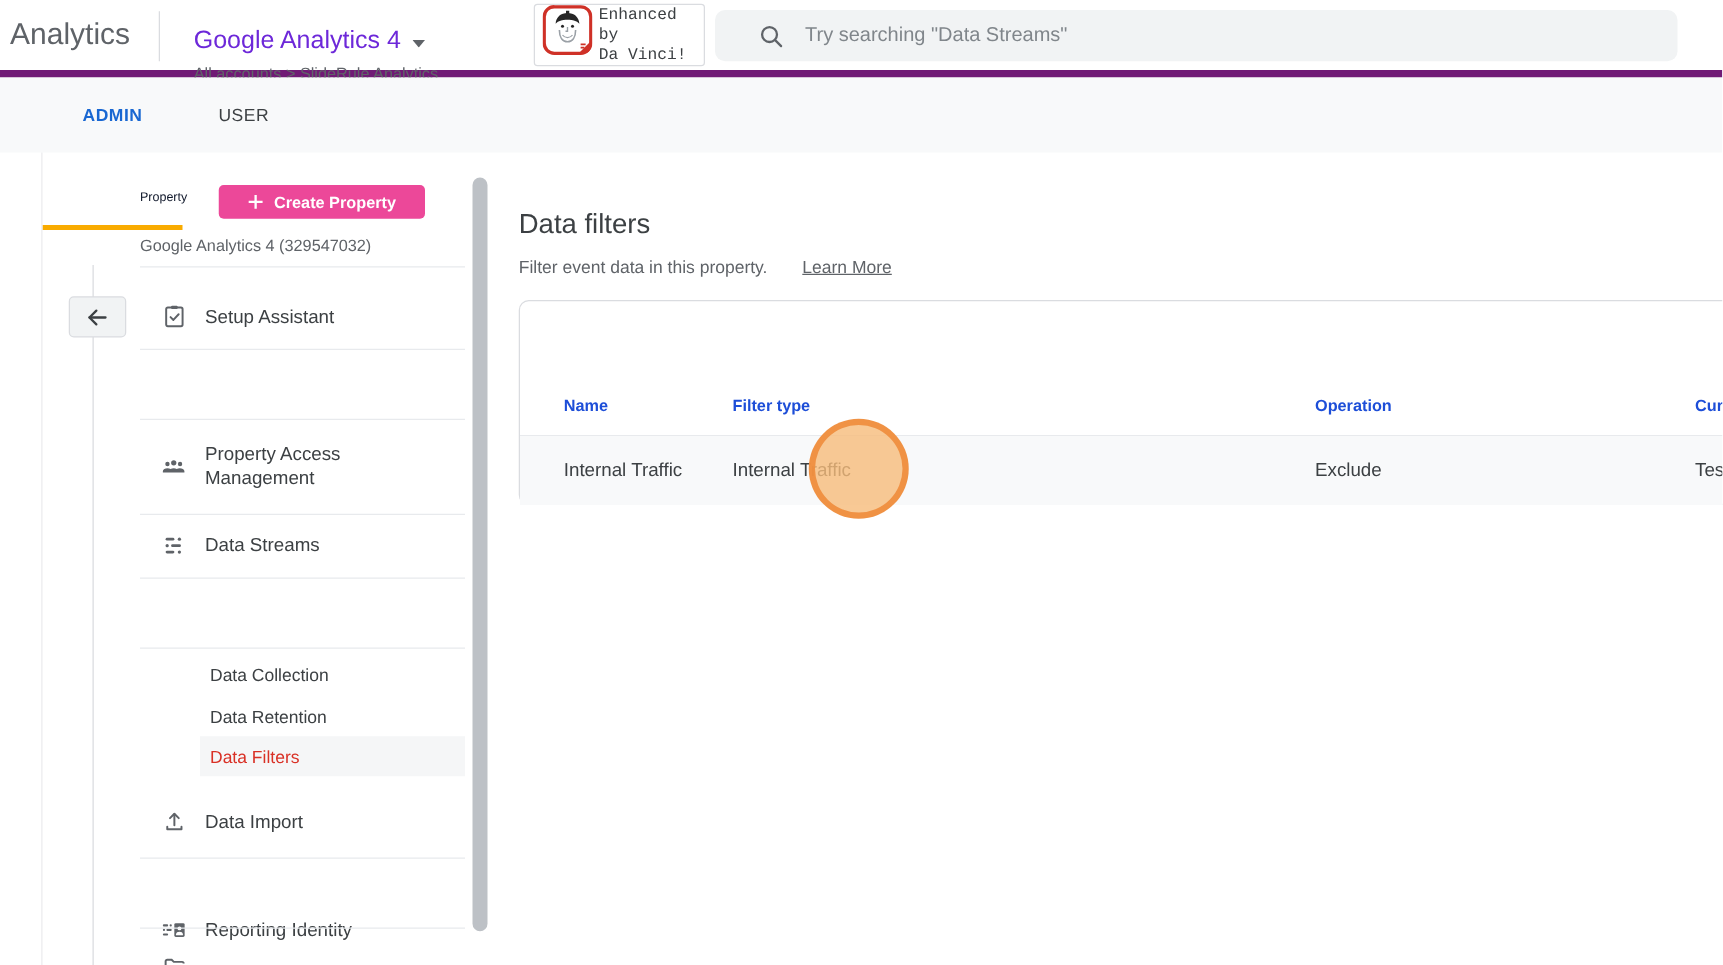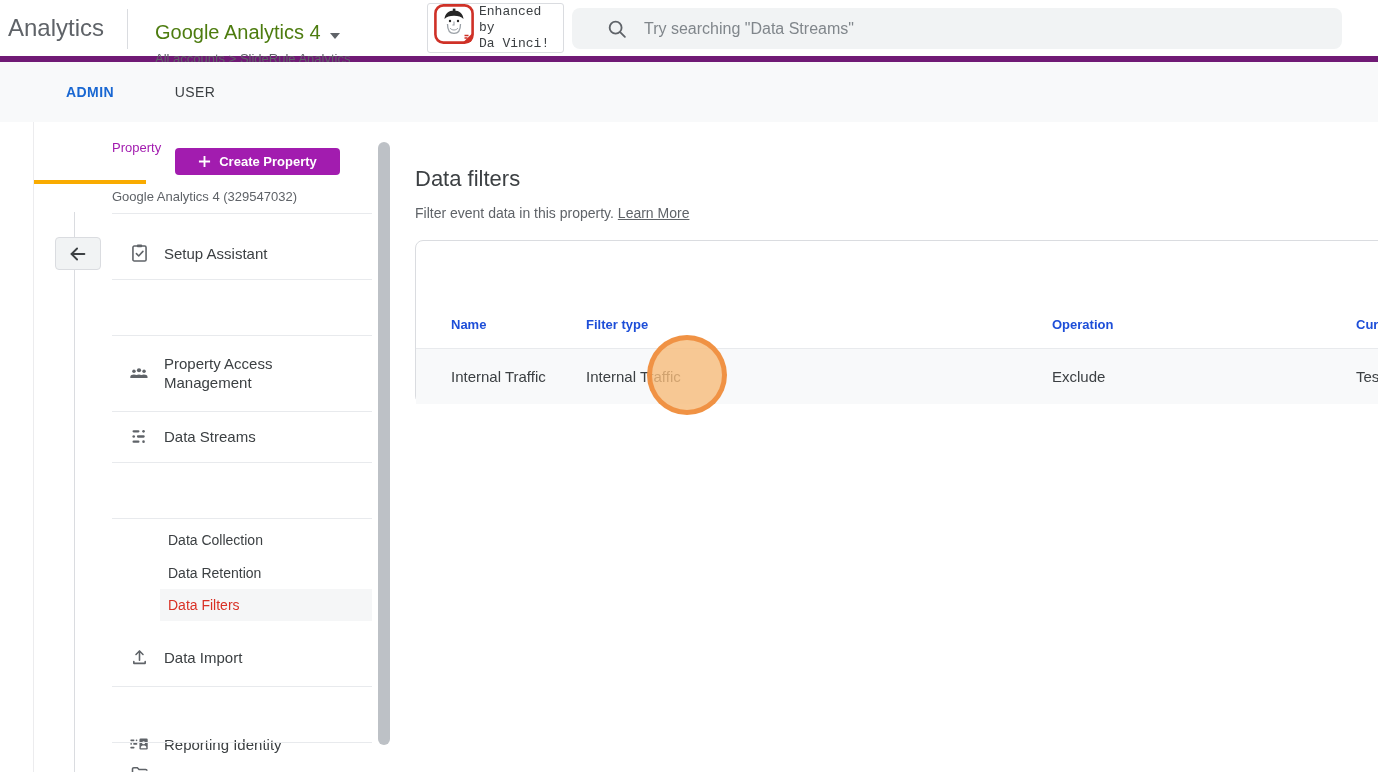--- a/index.html
+++ b/index.html
@@ -5,58 +5,58 @@
   * { margin:0; padding:0; box-sizing:border-box; }
   html,body { width:1378px; height:772px; }
   body { font-family:"Liberation Sans", sans-serif; background:#fff; }
   .page { position:relative; width:1378px; height:772px; overflow:hidden; background:#fff; }
 
   
   .header { position:absolute; left:0; top:0; width:1378px; height:62px; background:#fff; border-bottom:6px solid #701a75; }
   .app-name { position:absolute; left:8px; top:14px; font-size:24px; color:#5f6368; }
   .hdr-divider { position:absolute; left:127px; top:9px; width:1px; height:40px; background:#dadce0; }
   .crumb-small { position:absolute; left:155px; top:4px; font-size:13px; color:#5f6368;margin-top:47px; }
-  .prop-selector { position:absolute; left:155px; top:21px; font-size:20px; color:#4d7c0f; display:flex; align-items:flex-end; gap:9px; cursor:pointer; }
+  .prop-selector { position:absolute; left:155px; top:21px; font-size:20px; color:#6d28d9; display:flex; align-items:flex-end; gap:9px; cursor:pointer; }
   .badge { position:absolute; left:427px; top:3px; width:137px; height:50px; background:#fff; border:1px solid #dadce0; border-radius:3px; display:flex; align-items:flex-start;font-family:Liberation Mono, monospace; }
   .badge-text { font-size:13px; color:#3c4043; line-height:16px; margin-left:5px; }
   .searchbar { position:absolute; left:572px; top:8px; width:770px; height:41px; background:#f1f3f4; border-radius:8px; display:flex; align-items:center; }
   .searchbar svg { margin-left:34px; }
   .search-input { border:none; outline:none; background:transparent; font-size:16px; color:#3c4043; margin-left:16px; width:650px; font-family:"Liberation Sans",sans-serif; }
   .search-input::placeholder { color:#80868b; }
 
   
   .tabbar { position:absolute; left:0; top:62px; width:1378px; height:60px; background:#f8f9fa; }
   .tab { position:absolute; top:0; height:60px; display:flex; align-items:center; justify-content:center; font-size:14px; font-weight:bold; letter-spacing:.4px; cursor:pointer; }
   .tab-admin { left:34px; width:112px; color:#1967d2; }
   .tab-user  { left:148px; width:94px; color:#3c4043; font-weight:normal; }
   .tab-underline { position:absolute; left:34px; top:118px; width:112px; height:4px; background:#f9ab00; }
 
   
   .rail-line  { position:absolute; left:33px; top:122px; width:1px; height:650px; background:#ececee; }
   .tree-line  { position:absolute; left:74px; top:212px; width:1px; height:560px; background:#dadce0; }
   .back-btn { position:absolute; left:55px; top:237px; width:46px; height:33px; background:#f1f3f4; border:1px solid #dadce0; border-radius:4px; display:flex; align-items:center; justify-content:center; cursor:pointer; z-index:3; }
 
   
-  .section-label { position:absolute; left:112px; top:140px; font-size:13px; color:#a21caf; }
-  .create-btn { position:absolute; left:175px; top:148px; width:165px; height:27px; background:#a21caf; border:none; border-radius:4px; color:#fff; font-size:13px; font-weight:bold; display:flex; align-items:center; justify-content:center; gap:8px; cursor:pointer; font-family:"Liberation Sans",sans-serif; }
+  .section-label { position:absolute; left:112px; top:153px; font-size:10px; color:#0f172a; }
+  .create-btn { position:absolute; left:175px; top:148px; width:165px; height:27px; background:#ec4899; border:none; border-radius:4px; color:#fff; font-size:13px; font-weight:bold; display:flex; align-items:center; justify-content:center; gap:8px; cursor:pointer; font-family:"Liberation Sans",sans-serif; }
   .prop-name { position:absolute; left:112px; top:189px; font-size:13px; color:#5f6368; }
   .sb-div { position:absolute; left:112px; width:260px; height:1px; background:#e8eaed; }
   .nav-item { position:absolute; left:96px; width:276px; display:flex; align-items:center; cursor:pointer; }
   .nav-item .nicon { position:absolute; left:32px; width:22px; height:22px; display:flex; align-items:center; justify-content:center; }
   .nav-item .nlabel { position:absolute; left:68px; font-size:15px; color:#3c4043; line-height:19px; width:190px; }
   .nav-sub { position:absolute; left:96px; width:276px; display:flex; align-items:center; cursor:pointer; }
   .nav-sub .nlabel { position:absolute; left:72px; font-size:14px; color:#3c4043; }
   .nav-sub.active { left:160px; width:212px; background:#f5f6f7; }
   .nav-sub.active .nlabel { left:8px; color:#d93025; }
   .sb-scrollbar { position:absolute; left:378px; top:142px; width:12px; height:603px; background:#bdc1c6; border-radius:6px; cursor:pointer; }
 
   
   .main-title { position:absolute; left:415px; top:166px; font-size:22px; color:#3c4043; }
   .main-sub { position:absolute; left:415px; top:205px; font-size:14px; color:#5f6368; }
-  .learn-more { text-decoration:underline; color:#5f6368; cursor:pointer; }
+  .learn-more { text-decoration:underline; color:#5f6368; cursor:pointer;margin-left:24px; }
   .card { position:absolute; left:415px; top:240px; width:1200px; height:164px; background:#fff; border:1px solid #dadce0; border-radius:8px; }
   .thead { position:absolute; left:0; top:60px; width:100%; height:48px; border-bottom:1px solid #e8eaed; }
   .th { position:absolute; top:0; height:48px; line-height:48px; font-size:13px; font-weight:bold; color:#1d4ed8; }
   .trow { position:absolute; left:0; top:108px; width:100%; height:55px; background:#f8f9fa; cursor:pointer; }
   .td { position:absolute; top:0; height:55px; line-height:55px; font-size:15px; color:#3c4043; }
   .c0{left:35px;} .c1{left:170px;} .c2{left:636px;} .c3{left:940px;}
 
   
   .click-circle { position:absolute; left:647px; top:335px; width:80px; height:80px; border-radius:50%; background:rgba(246,187,122,.8); border:5px solid rgba(238,140,60,.9); z-index:5; }
 </style>

